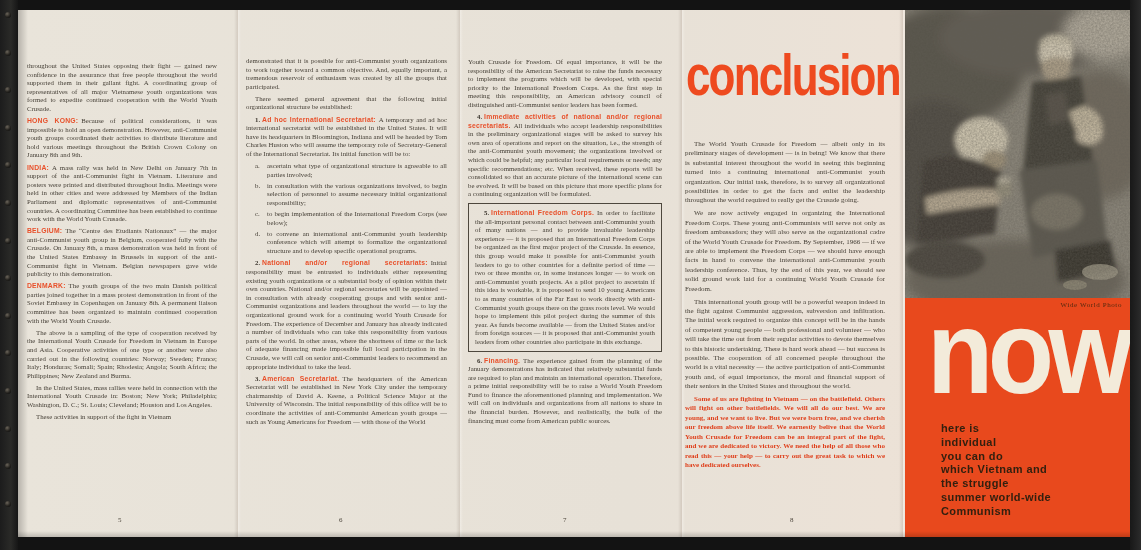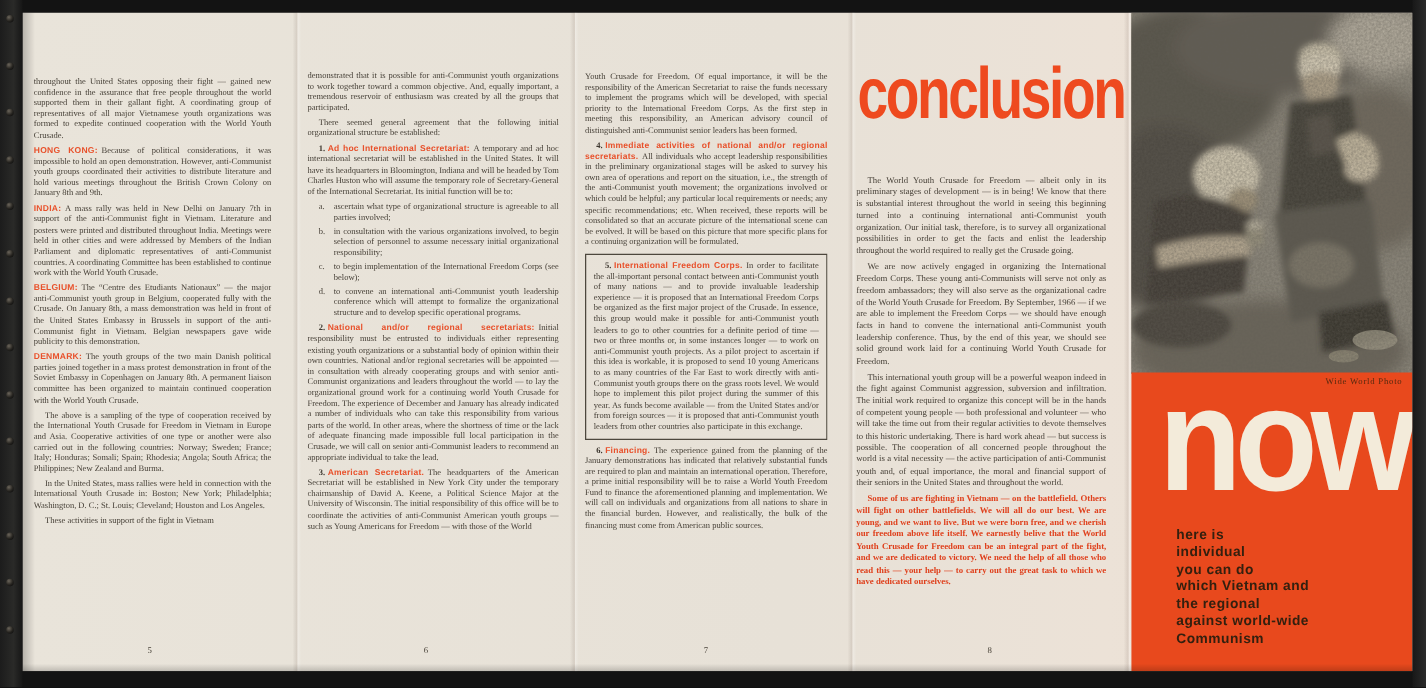--- a/index.html
+++ b/index.html
@@ -173,22 +173,22 @@
         </svg>
       </div>
       <div class="orange-block">
         <div class="caption">Wide World Photo</div>
         <div class="now">now</div>
         <div class="tagline">
           <div>here is</div>
           <div>individual</div>
           <div>you can do</div>
           <div>which Vietnam and</div>
-          <div>the regional</div>
-          <div>against world-wide</div>
+          <div>the struggle</div>
+          <div>summer world-wide</div>
           <div>Communism</div>
         </div>
       </div>
     </div>
   </div>
 
   <div class="bar-top"></div>
   <div class="bar-bottom"></div>
   <div class="bar-right"></div>
   <div class="film-strip" id="sprocket">

